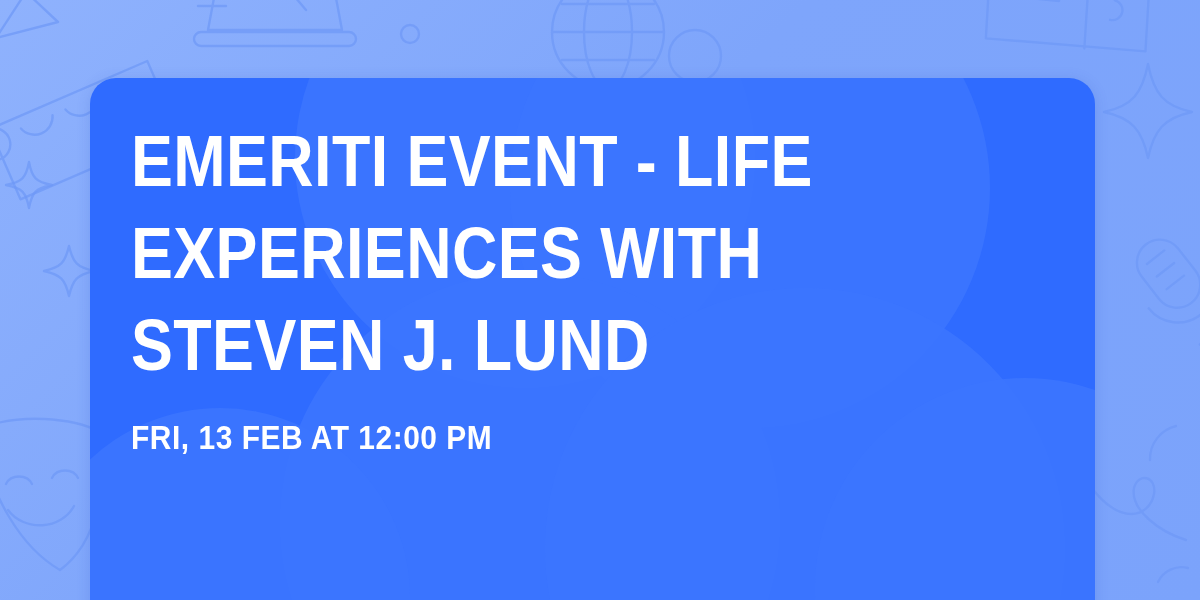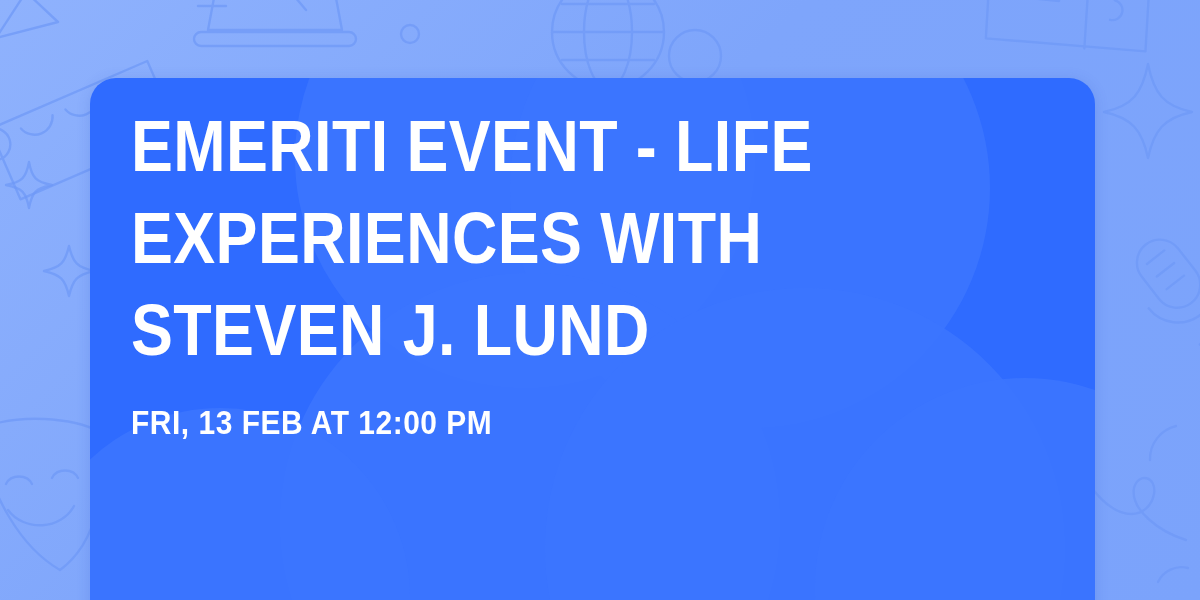--- a/index.html
+++ b/index.html
@@ -67,21 +67,21 @@
   .c1 { left: 205px;  top: -150px; width: 460px; height: 460px; }
   .c2 { left: 420px;  top: -130px; width: 480px; height: 480px; }
   .c3 { left: 190px;  top: 195px;  width: 500px; height: 500px; }
   .c4 { left: 455px;  top: 210px;  width: 520px; height: 520px; }
   .c5 { left: 725px;  top: 300px;  width: 420px; height: 420px; }
   .c6 { left: -60px;  top: 330px;  width: 380px; height: 380px; }
 
   .card-inner {
     position: relative;
     z-index: 2;
-    padding: 22px 52px 0 41px;
+    padding: 37px 52px 0 41px;
   }
 
   .event-title {
     margin: 0;
     color: #ffffff;
     font-family: "Liberation Sans Narrow", "Liberation Sans", sans-serif;
     font-weight: 700;
     font-size: 73px;
     line-height: 92px;
     letter-spacing: 0.5px;

